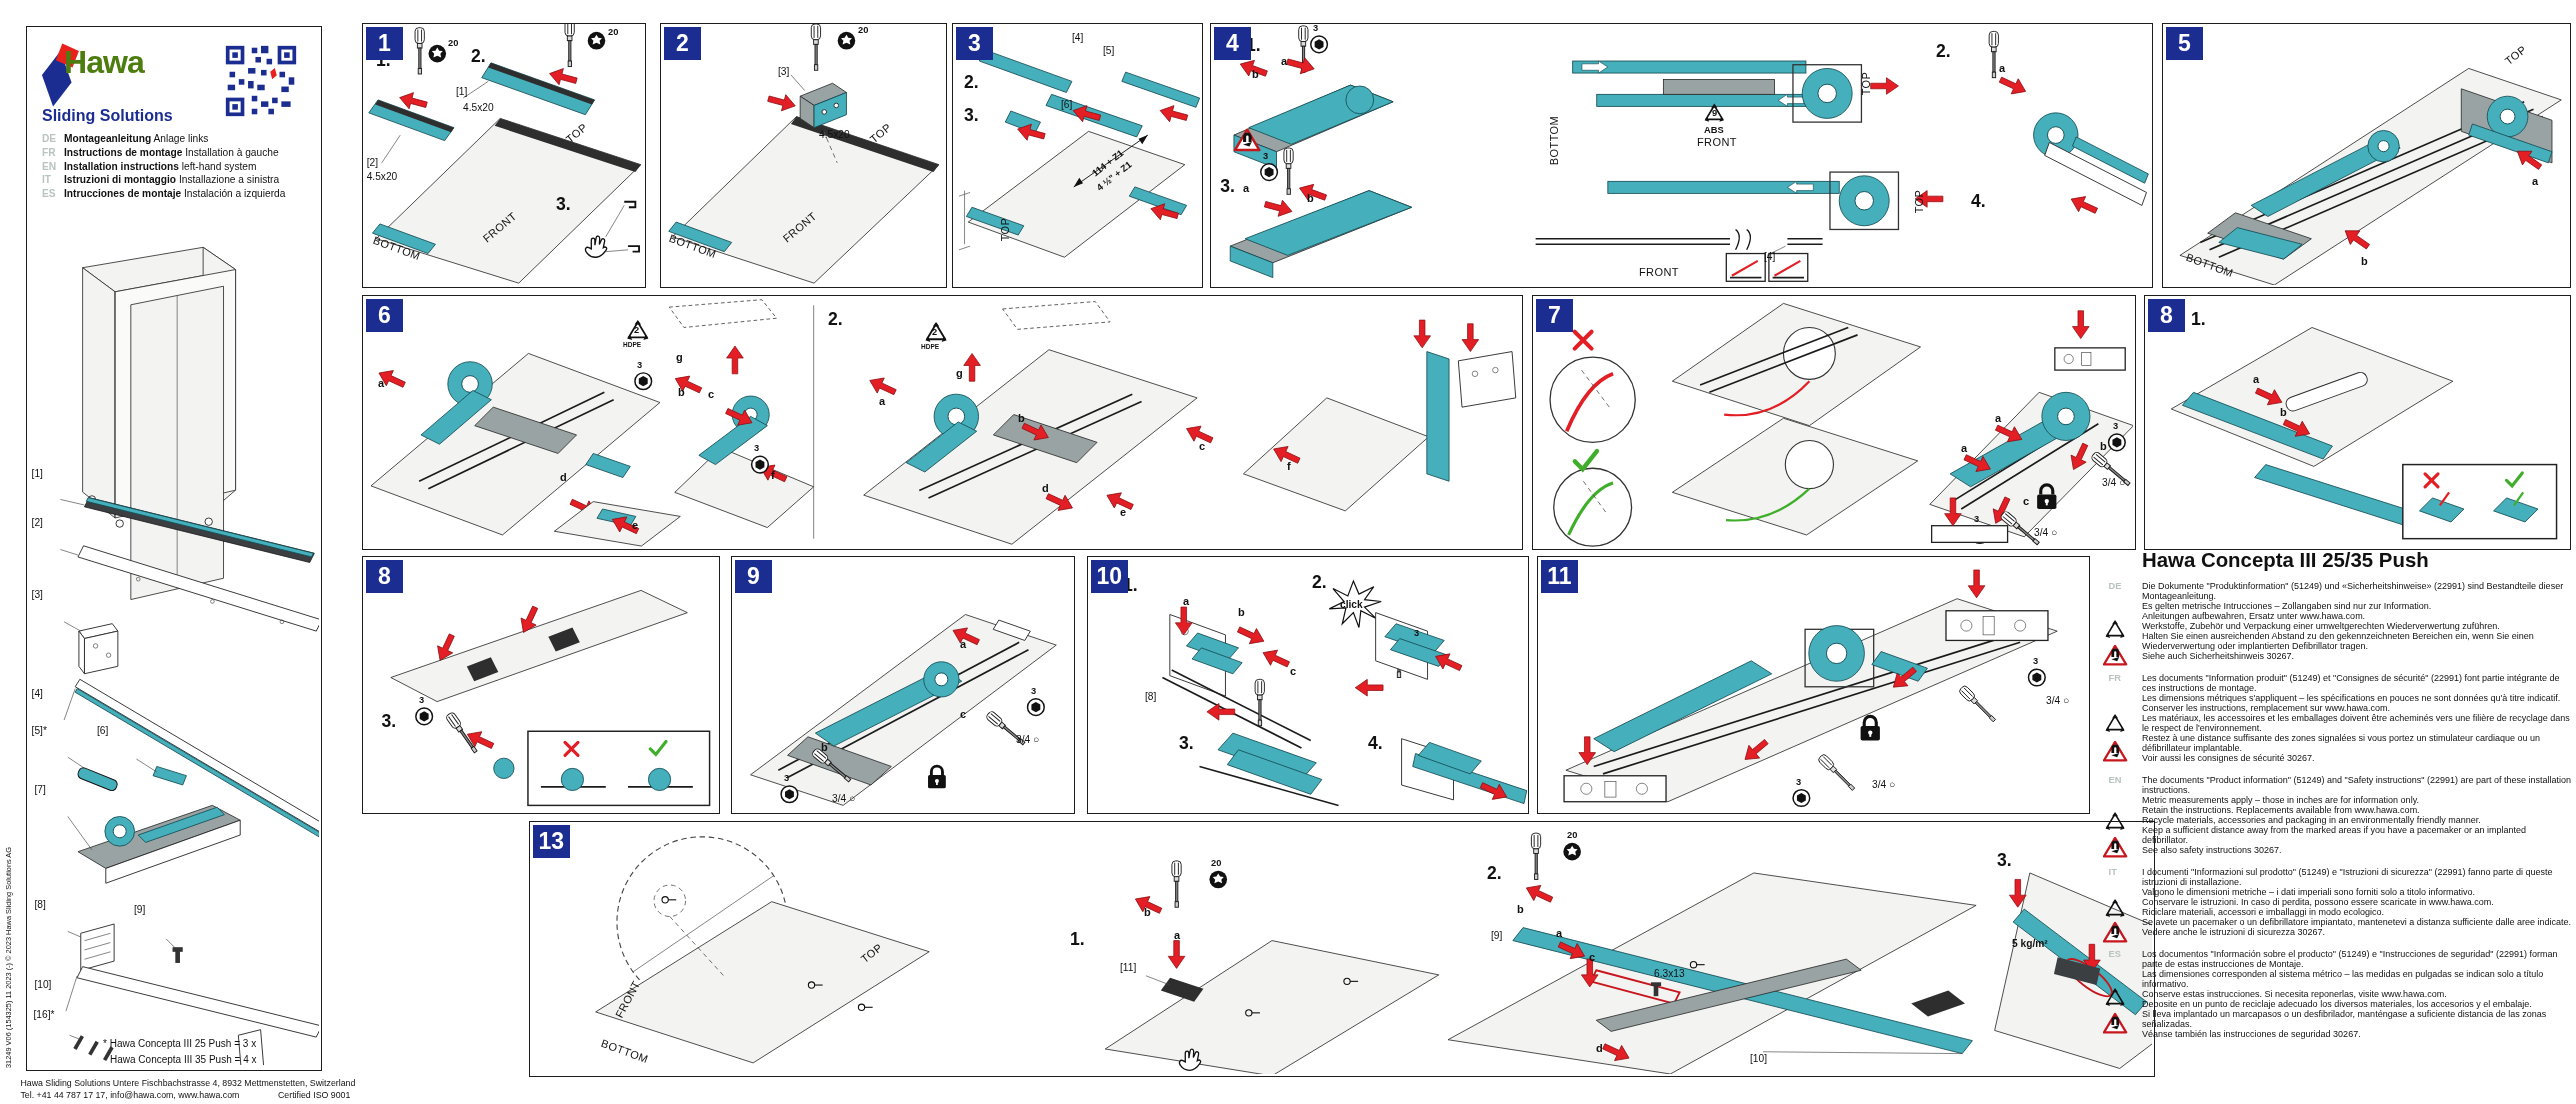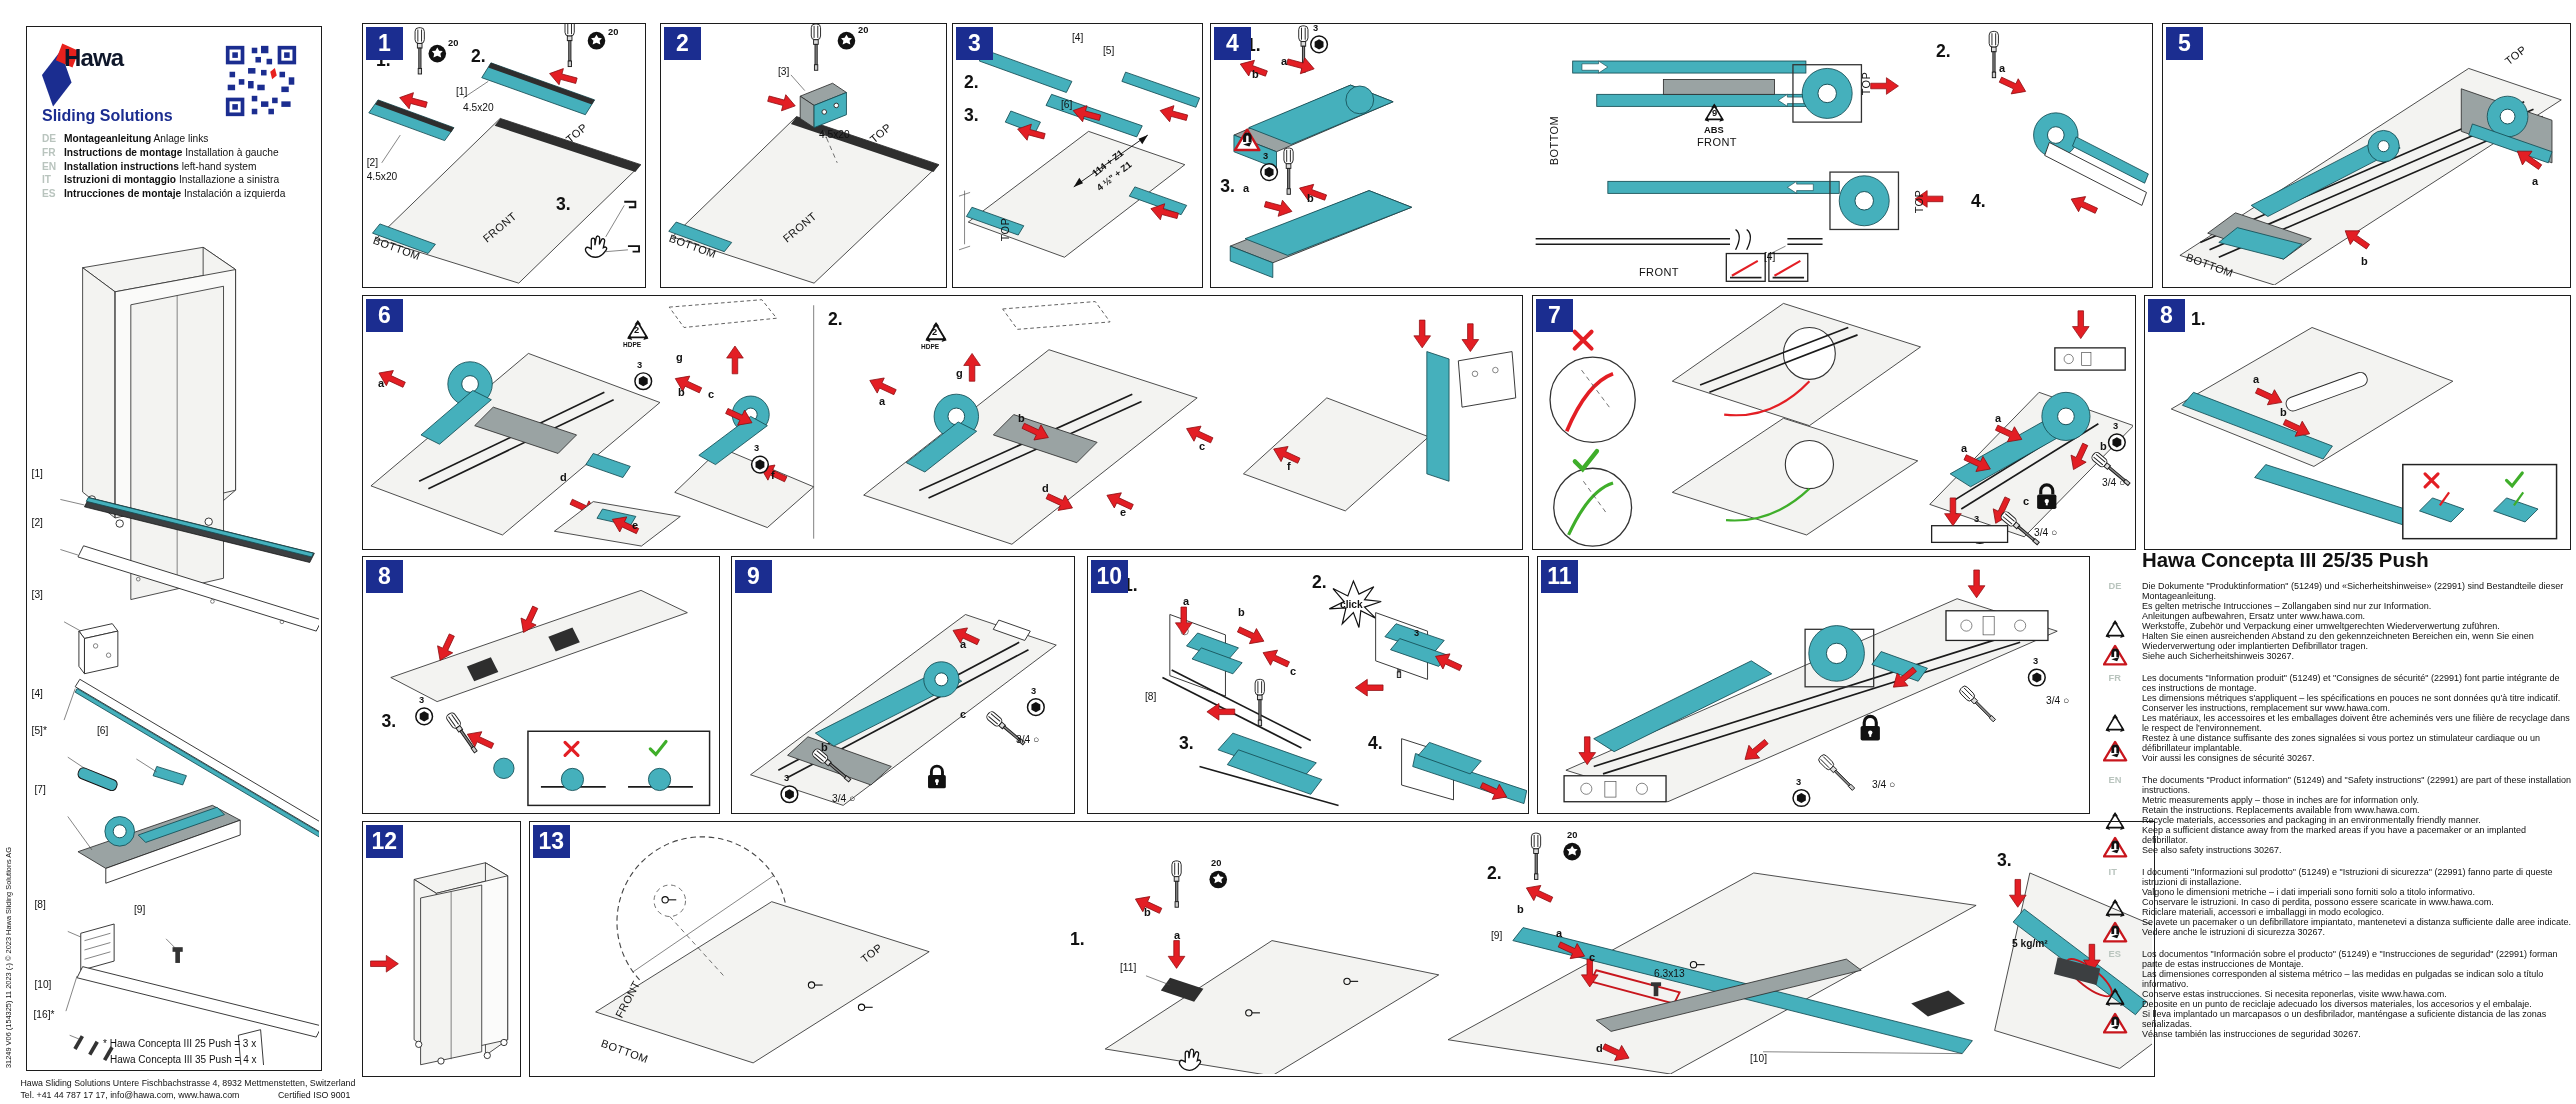--- a/index.html
+++ b/index.html
@@ -20,21 +20,21 @@
   .clicktxt{font-size:10.2px;font-weight:bold;}
   .pnl{fill:#f3f3f1;stroke:#2b2b2b;stroke-width:.9;}
   .tl{fill:#45b0bc;stroke:#134b52;stroke-width:.9;}
   .gr{fill:#9aa3a3;stroke:#2b2b2b;stroke-width:.9;}
   .wh{fill:#fff;stroke:#2b2b2b;stroke-width:1;}
   .rl{stroke:#1b1b1b;stroke-width:1.8;fill:none;}
   .thin{stroke:#444;stroke-width:.7;fill:none;}
   .dsh{stroke:#555;stroke-width:.9;fill:none;stroke-dasharray:5 4;}
   
   #leftpanel{position:absolute;left:26px;top:26px;width:296px;height:1045px;border:1.9px solid #1c1c1c;background:#fff;box-sizing:border-box;}
-  #brand{position:absolute;left:37px;top:16.7px;color:#0f172a;font-weight:bold;font-size:24px;letter-spacing:-0.9px;}
+  #brand{position:absolute;left:37px;top:16.7px;color:#4d7c0f;font-weight:bold;font-size:32px;letter-spacing:-0.9px;}
   #tagline{position:absolute;left:15px;top:80px;color:#1b2d90;font-weight:bold;font-size:16px;}
   .langrow{position:absolute;left:15px;width:269px;height:13px;font-size:10.2px;white-space:nowrap;}
   .langcode{display:inline-block;width:22px;color:#b9c4be;font-weight:bold;}
   .langbold{font-weight:bold;}
   
   #info{position:absolute;left:2103px;top:549px;width:471px;height:555px;}
   #info h1{margin:0 0 9.3px 39px;font-size:20.4px;font-weight:bold;}
   .sect{display:flex;margin-bottom:12px;}
   .gut{width:39px;flex:none;position:relative;}
   .gcode{font-size:9.3px;font-weight:bold;color:#b9c4be;padding-left:5.6px;}
@@ -740,36 +740,20 @@
       <use href="#sdrv" transform="translate(296,216) rotate(-45 8 0)"></use>
       <use href="#hexc" transform="translate(274,250)"></use>
       <use href="#lock" transform="translate(344,168) scale(1.3)"></use>
     </svg>
     <span class="ann nsm" style="left:495px;top:100px">3</span>
     <span class="ann t34" style="left:508px;top:139px">3/4 ○</span>
     <span class="ann nsm" style="left:258px;top:221px">3</span>
     <span class="ann t34" style="left:334px;top:223px">3/4 ○</span>
   </div>
 
-  <div class="box" style="left:362px;top:821px;width:159px;height:256px">
-    <div class="badge">12</div>
-    <svg class="art" width="155" height="252" viewBox="0 0 167 272">
-      <polygon class="pnl" points="55,62 132,44 156,58 79,77"></polygon>
-      <polygon class="pnl" points="132,44 156,58 156,235 132,252"></polygon>
-      <polygon class="pnl" points="55,62 79,77 79,252 55,235"></polygon>
-      <polygon points="79,77 156,58 156,235 79,252" fill="#fbfbfa" stroke="#2b2b2b" stroke-width=".9"></polygon>
-      <polygon class="pnl" points="62,82 128,68 128,248 62,262"></polygon>
-      <line class="thin" x1="95" y1="75" x2="95" y2="256"></line>
-      <circle cx="60" cy="240" r="3.4" class="wh"></circle>
-        <circle cx="84" cy="258" r="3.4" class="wh"></circle>
-        <circle cx="134" cy="252" r="3.4" class="wh"></circle>
-        <circle cx="152" cy="238" r="3.4" class="wh"></circle>
-      <use href="#arrowR" transform="translate(8,144)"></use>
-    </svg>
-  </div>
 
   <div class="box" style="left:529px;top:821px;width:1626px;height:256px">
     <div class="badge">13</div>
     <svg class="art" width="1622" height="252" viewBox="0 0 1749 272">
 
       <circle cx="185" cy="108" r="92" fill="none" stroke="#444" stroke-width="1.2" stroke-dasharray="6 4"></circle>
       <line x1="110" y1="162" x2="262" y2="58" class="thin"></line>
       <circle cx="150" cy="85" r="17" class="dsh"></circle>
         <circle cx="225" cy="140" r="17" class="dsh"></circle>
       <use href="#keyh" transform="translate(140,80)"></use>

